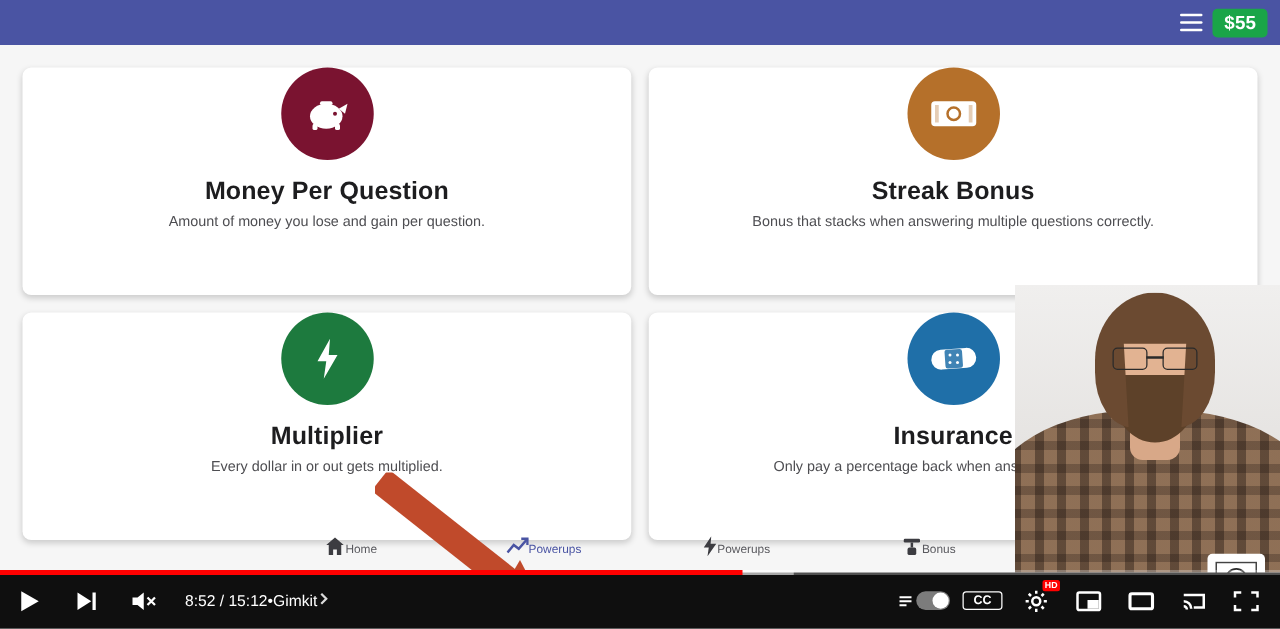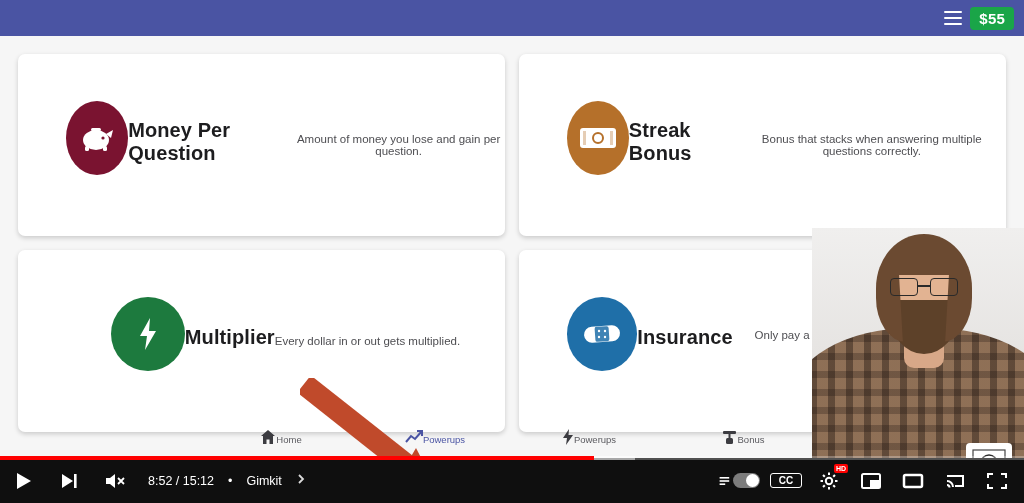--- a/index.html
+++ b/index.html
@@ -69,26 +69,24 @@
     display: grid;
     grid-template-columns: 1fr 1fr;
     grid-template-rows: 182px 182px;
     gap: 14px 14px;
   }
   .card {
     background: #ffffff;
     border-radius: 7px;
     box-shadow: 0 2px 5px rgba(0,0,0,0.18);
     display: flex;
-    flex-direction: row;
-    align-items: center;
-    justify-content: center;
+    flex-direction: column;
+    align-items: center;
     cursor: pointer;
     position: relative;
-    padding-left: 48px;
   }
   .card-icon {
     width: 74px; height: 74px;
     border-radius: 50%;
     display: flex;
     align-items: center;
     justify-content: center;
     margin-bottom: 14px;
   }
   .card-icon svg { display: block; }
@@ -243,21 +241,21 @@
     cursor: pointer;
   }
   .ctl.left { width: 46px; }
   #time-display {
     color: #ffffff;
     font-size: 12.5px;
     margin-left: 10px;
     white-space: nowrap;
     display: flex;
     align-items: center;
-    gap: 14px;
+    gap: 0;
   }
   #chapter-chevron { opacity: 0.85; }
   #spacer { flex: 1 1 auto; }
   .ctl.right { width: 42px; }
   #autoplay-toggle {
     width: 34px; height: 15px;
     background: #7c7c7c;
     border-radius: 8px;
     position: relative;
     margin: 0 4px;

